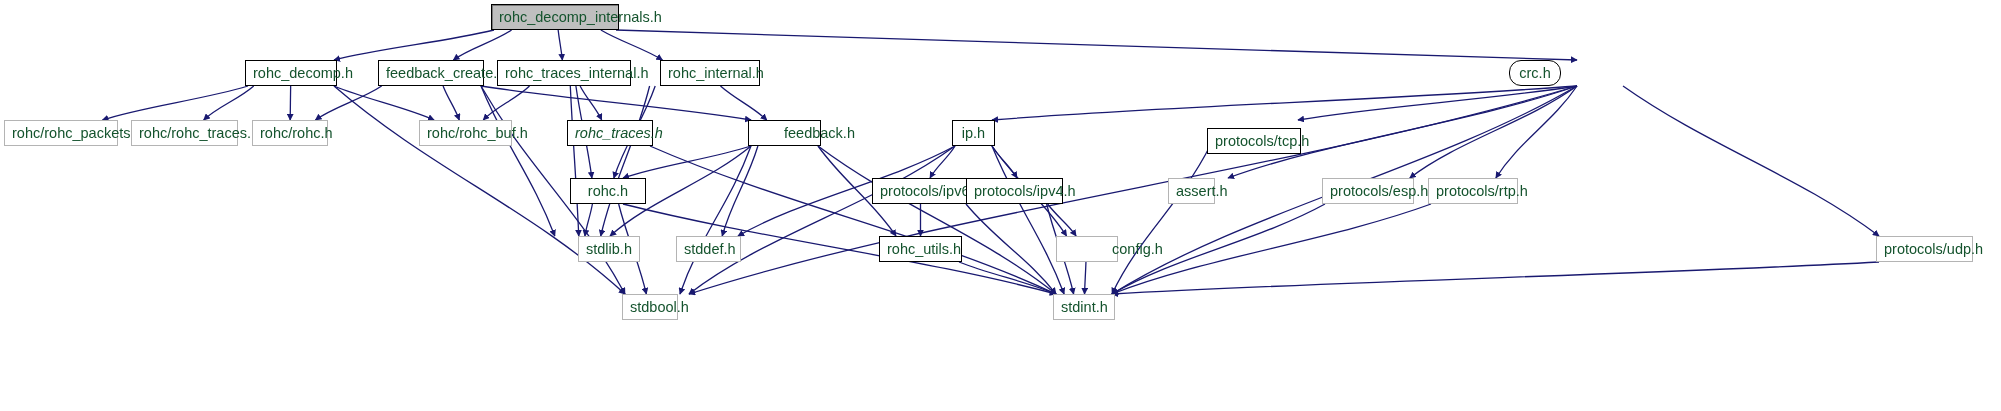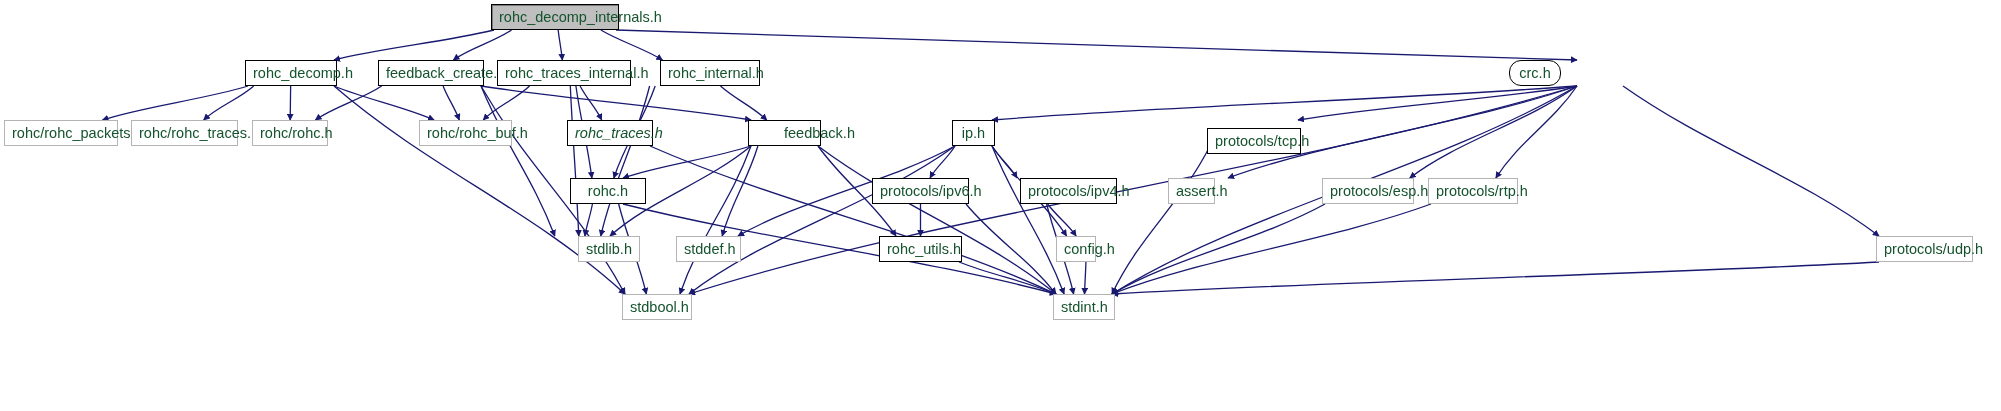--- a/index.html
+++ b/index.html
@@ -160,47 +160,47 @@
       </div>
       <div class="node strong" style="left: 1207px; top: 120px; width: 94px; margin-top: 8px;">
         <span class="node-label">protocols/tcp.h</span>
       </div>
       <div class="node strong" style="left: 570px; top: 178px; width: 76px;">
         <span class="node-label">rohc.h</span>
       </div>
       <div class="node strong" style="left: 872px; top: 178px; width: 97px;">
         <span class="node-label">protocols/ipv6.h</span>
       </div>
-      <div class="node strong" style="left: 1020px; top: 178px; width: 97px;">
+      <div class="node strong" style="left: 966px; top: 178px; width: 97px;">
         <span class="node-label">protocols/ipv4.h</span>
       </div>
       <div class="node " style="left: 1168px; top: 178px; width: 47px;">
         <span class="node-label">assert.h</span>
       </div>
       <div class="node " style="left: 1322px; top: 178px; width: 92px;">
         <span class="node-label">protocols/esp.h</span>
       </div>
       <div class="node " style="left: 1428px; top: 178px; width: 90px;">
         <span class="node-label">protocols/rtp.h</span>
       </div>
       <div class="node " style="left: 578px; top: 236px; width: 62px;">
         <span class="node-label">stdlib.h</span>
       </div>
       <div class="node " style="left: 676px; top: 236px; width: 65px; text-align: center;">
         <span class="node-label">stddef.h</span>
       </div>
       <div class="node strong" style="left: 879px; top: 236px; width: 83px;">
         <span class="node-label">rohc_utils.h</span>
       </div>
-      <div class="node " style="left: 1056px; top: 236px; width: 40px;">
+      <div class="node " style="left: 1056px; top: 236px; width: 62px; padding-left: 48px;">
         <span class="node-label">config.h</span>
       </div>
       <div class="node " style="left: 1876px; top: 236px; width: 97px;">
         <span class="node-label">protocols/udp.h</span>
       </div>
-      <div class="node " style="left: 622px; top: 294px; width: 70px;">
+      <div class="node " style="left: 622px; top: 294px; width: 56px;">
         <span class="node-label">stdbool.h</span>
       </div>
       <div class="node " style="left: 1053px; top: 294px; width: 62px;">
         <span class="node-label">stdint.h</span>
       </div>
     </div>
 </div>
 
 </body></html>

